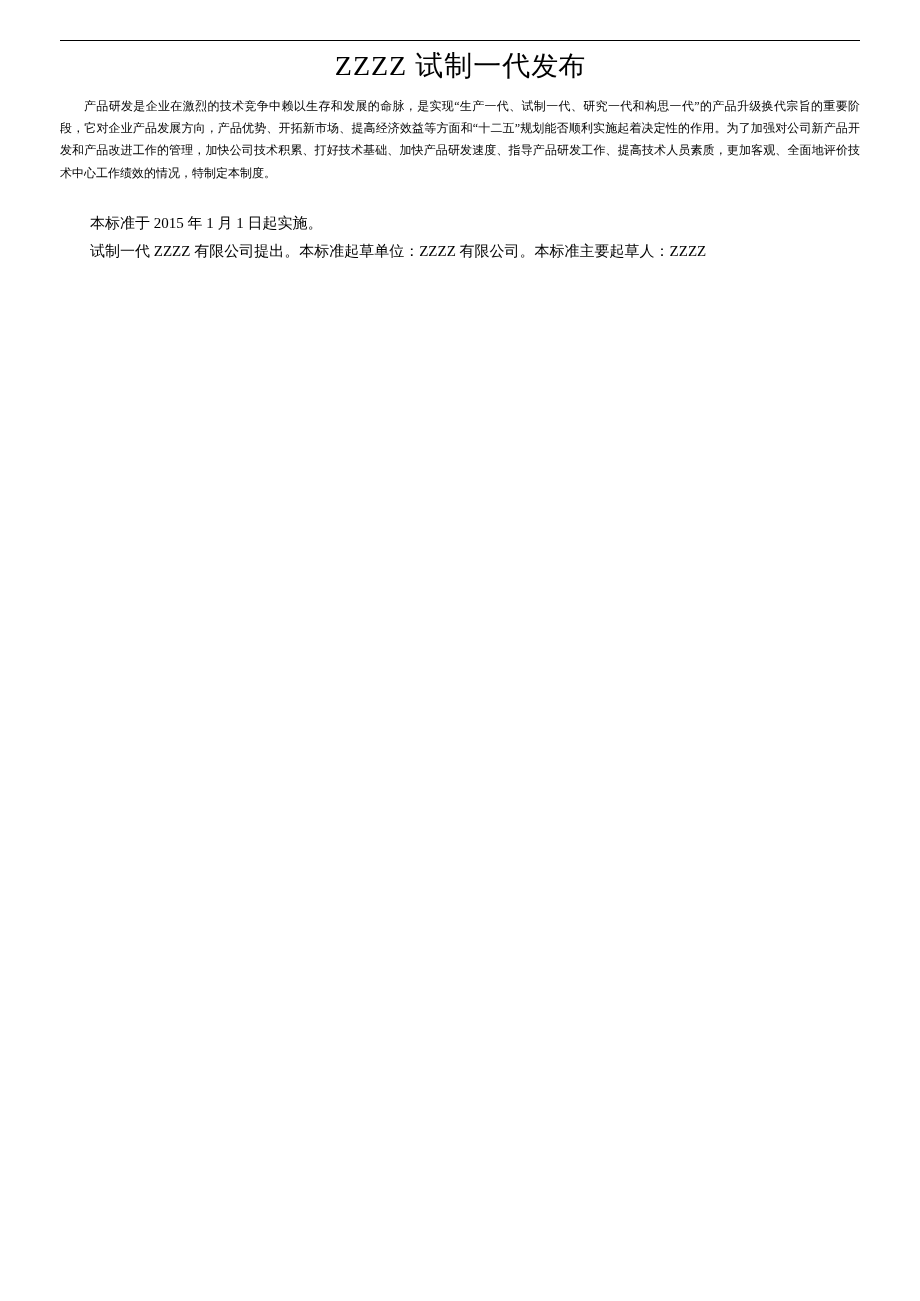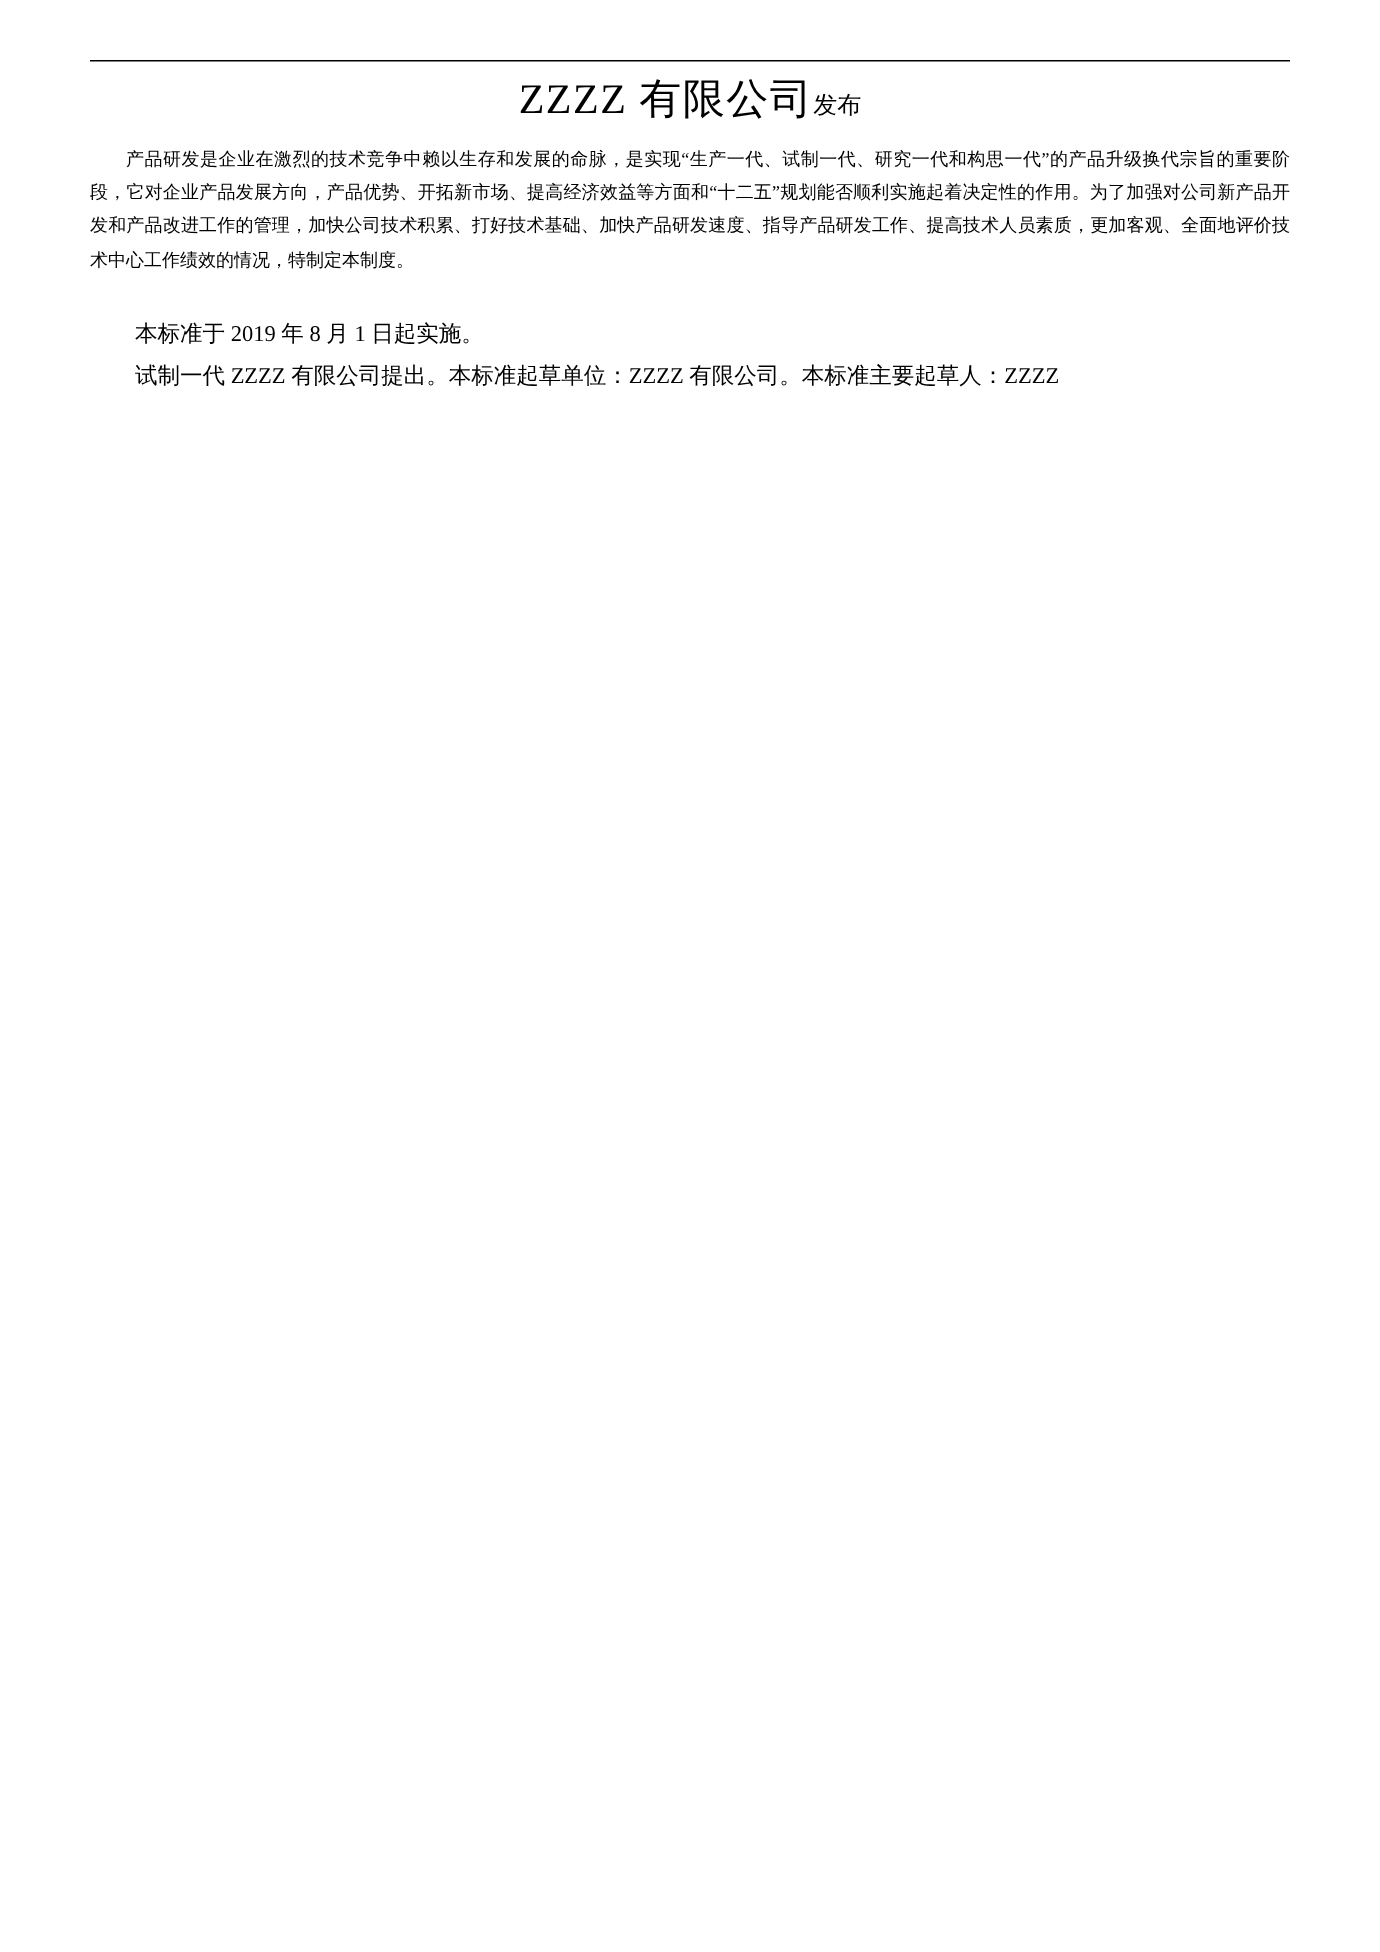--- a/index.html
+++ b/index.html
@@ -23,21 +23,21 @@
       text-align: center;
       margin-bottom: 10px;
     }
     .title-main {
       font-size: 28px;
       font-weight: normal;
       letter-spacing: 1px;
       display: inline;
     }
     .title-suffix {
-      font-size: 16px;
+      font-size: 27px;
       display: inline;
     }
     .body-para {
       font-size: 12px;
       line-height: 1.85;
       text-indent: 2em;
       text-align: justify;
       margin-bottom: 0;
     }
     .gap {
@@ -48,21 +48,21 @@
       line-height: 1.85;
       text-indent: 2em;
     }
   </style>
 </head>
 <body>
 
 <div class="top-rule"></div>
 
 <div class="title-wrap">
-  <span class="title-main">ZZZZ 有限公司</span><span class="title-suffix">发布</span>
+  <span class="title-main">ZZZZ 试制一代</span><span class="title-suffix">发布</span>
 </div>
 
 <p class="body-para">产品研发是企业在激烈的技术竞争中赖以生存和发展的命脉，是实现“生产一代、试制一代、研究一代和构思一代”的产品升级换代宗旨的重要阶段，它对企业产品发展方向，产品优势、开拓新市场、提高经济效益等方面和“十二五”规划能否顺利实施起着决定性的作用。为了加强对公司新产品开发和产品改进工作的管理，加快公司技术积累、打好技术基础、加快产品研发速度、指导产品研发工作、提高技术人员素质，更加客观、全面地评价技术中心工作绩效的情况，特制定本制度。</p>
 
 <div class="gap"></div>
 
-<p class="line">本标准于 2019 年 8 月 1 日起实施。</p>
+<p class="line">本标准于 2015 年 1 月 1 日起实施。</p>
 <p class="line">试制一代 ZZZZ 有限公司提出。本标准起草单位：ZZZZ 有限公司。本标准主要起草人：ZZZZ</p>
 
 </body></html>

